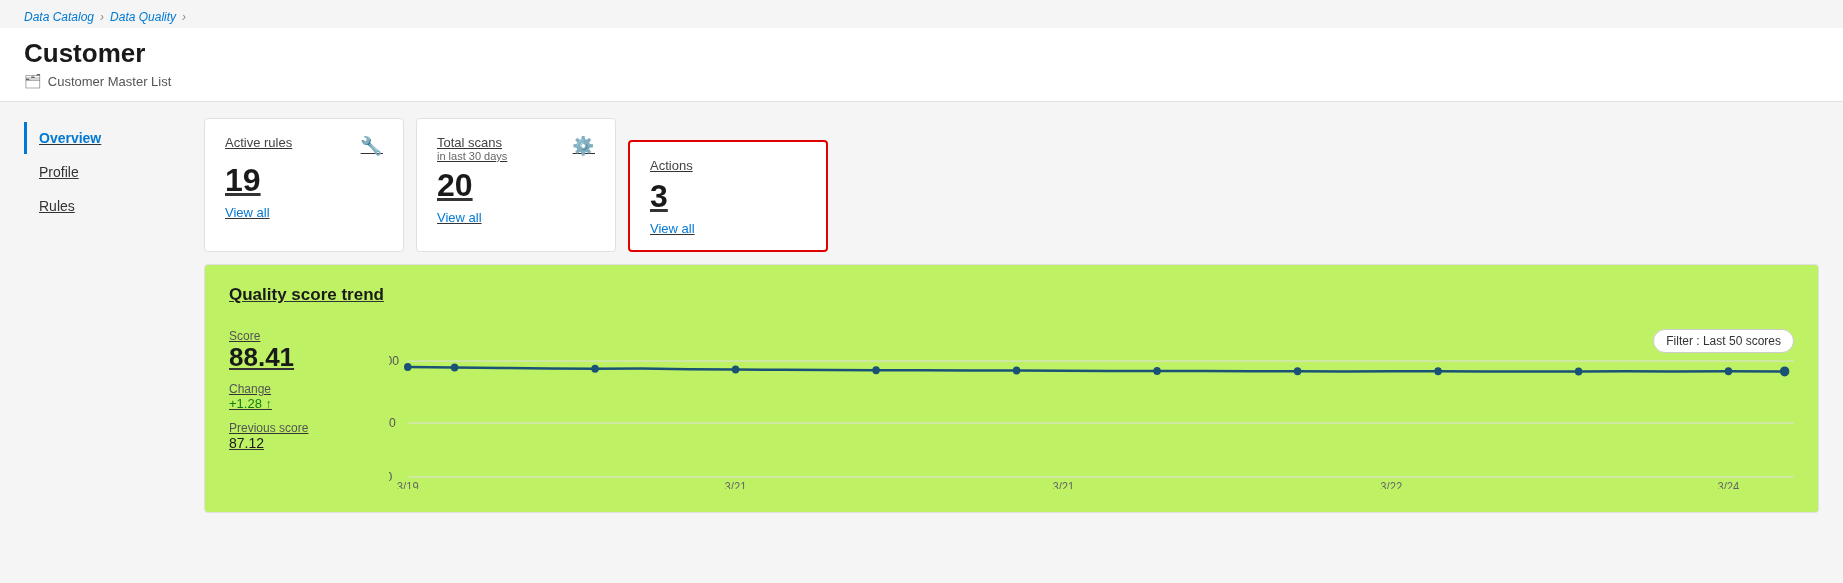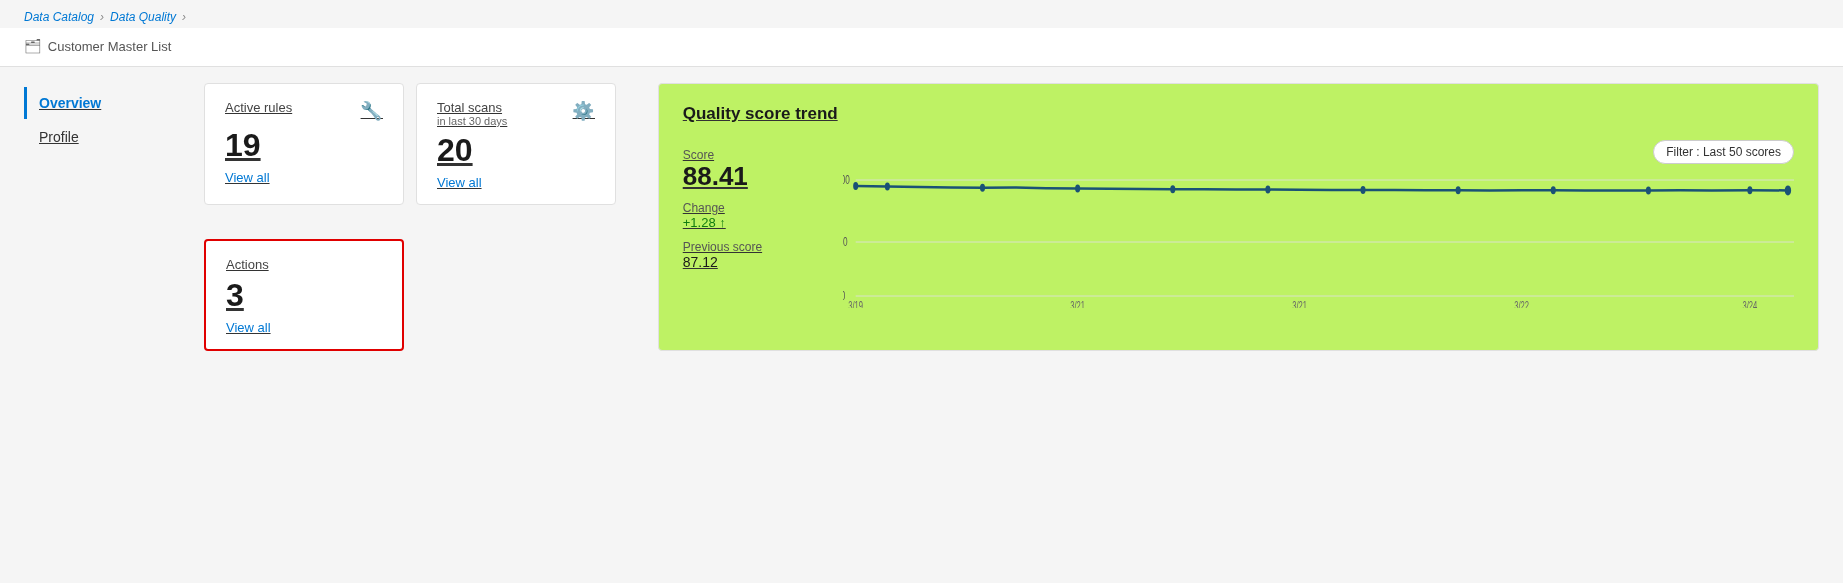--- a/index.html
+++ b/index.html
@@ -71,22 +71,22 @@
       margin-bottom: 2px;
     }
     .sidebar-item.active {
       border-left: 3px solid #0078d4;
       font-weight: 600;
       color: #0078d4;
     }
     .main-content {
       flex: 1;
       display: flex;
-      flex-direction: row;
-      gap: 36px;
+      flex-direction: column;
+      gap: 12px;
     }
     .cards-row {
       display: flex;
       flex-direction: row;
       gap: 12px;
       flex-wrap: wrap;
     }
     .card {
       background: #fff;
       border: 1px solid #e0e0e0;
@@ -180,21 +180,21 @@
     .chart-prev-value {
       font-size: 14px;
       color: #1a1a1a;
     }
     .chart-right {
       flex: 1;
       position: relative;
     }
     .filter-btn {
       position: absolute;
-      top: 0;
+      top: 8px;
       right: 0;
       background: #fff;
       border: 1px solid #ccc;
       border-radius: 12px;
       padding: 4px 12px;
       font-size: 12px;
       color: #333;
       cursor: pointer;
     }
     .chart-svg-area {
@@ -208,34 +208,38 @@
 <div class="page-wrapper">
 
   <div class="breadcrumb-bar">
     <span style="cursor:pointer;color:#0078d4;">Data Catalog</span>
     <span class="breadcrumb-sep">›</span>
     <span style="cursor:pointer;color:#0078d4;">Data Quality</span>
     <span class="breadcrumb-sep">›</span>
   </div>
 
   <div class="page-header">
+    <div class="page-title">Customer</div>
     <div class="page-subtitle">
       <span class="subtitle-icon">🗂</span>
       <span>Customer Master List</span>
     </div>
   </div>
 
   <div class="content-area">
 
     <div class="sidebar">
       <div class="sidebar-item active">
         <span>Overview</span>
       </div>
       <div class="sidebar-item">
         <span>Profile</span>
+      </div>
+      <div class="sidebar-item">
+        <span>Rules</span>
       </div>
     </div>
 
     <div class="main-content">
 
       <div class="cards-row">
 
         <div class="card">
           <div class="card-header-row">
             <div>

